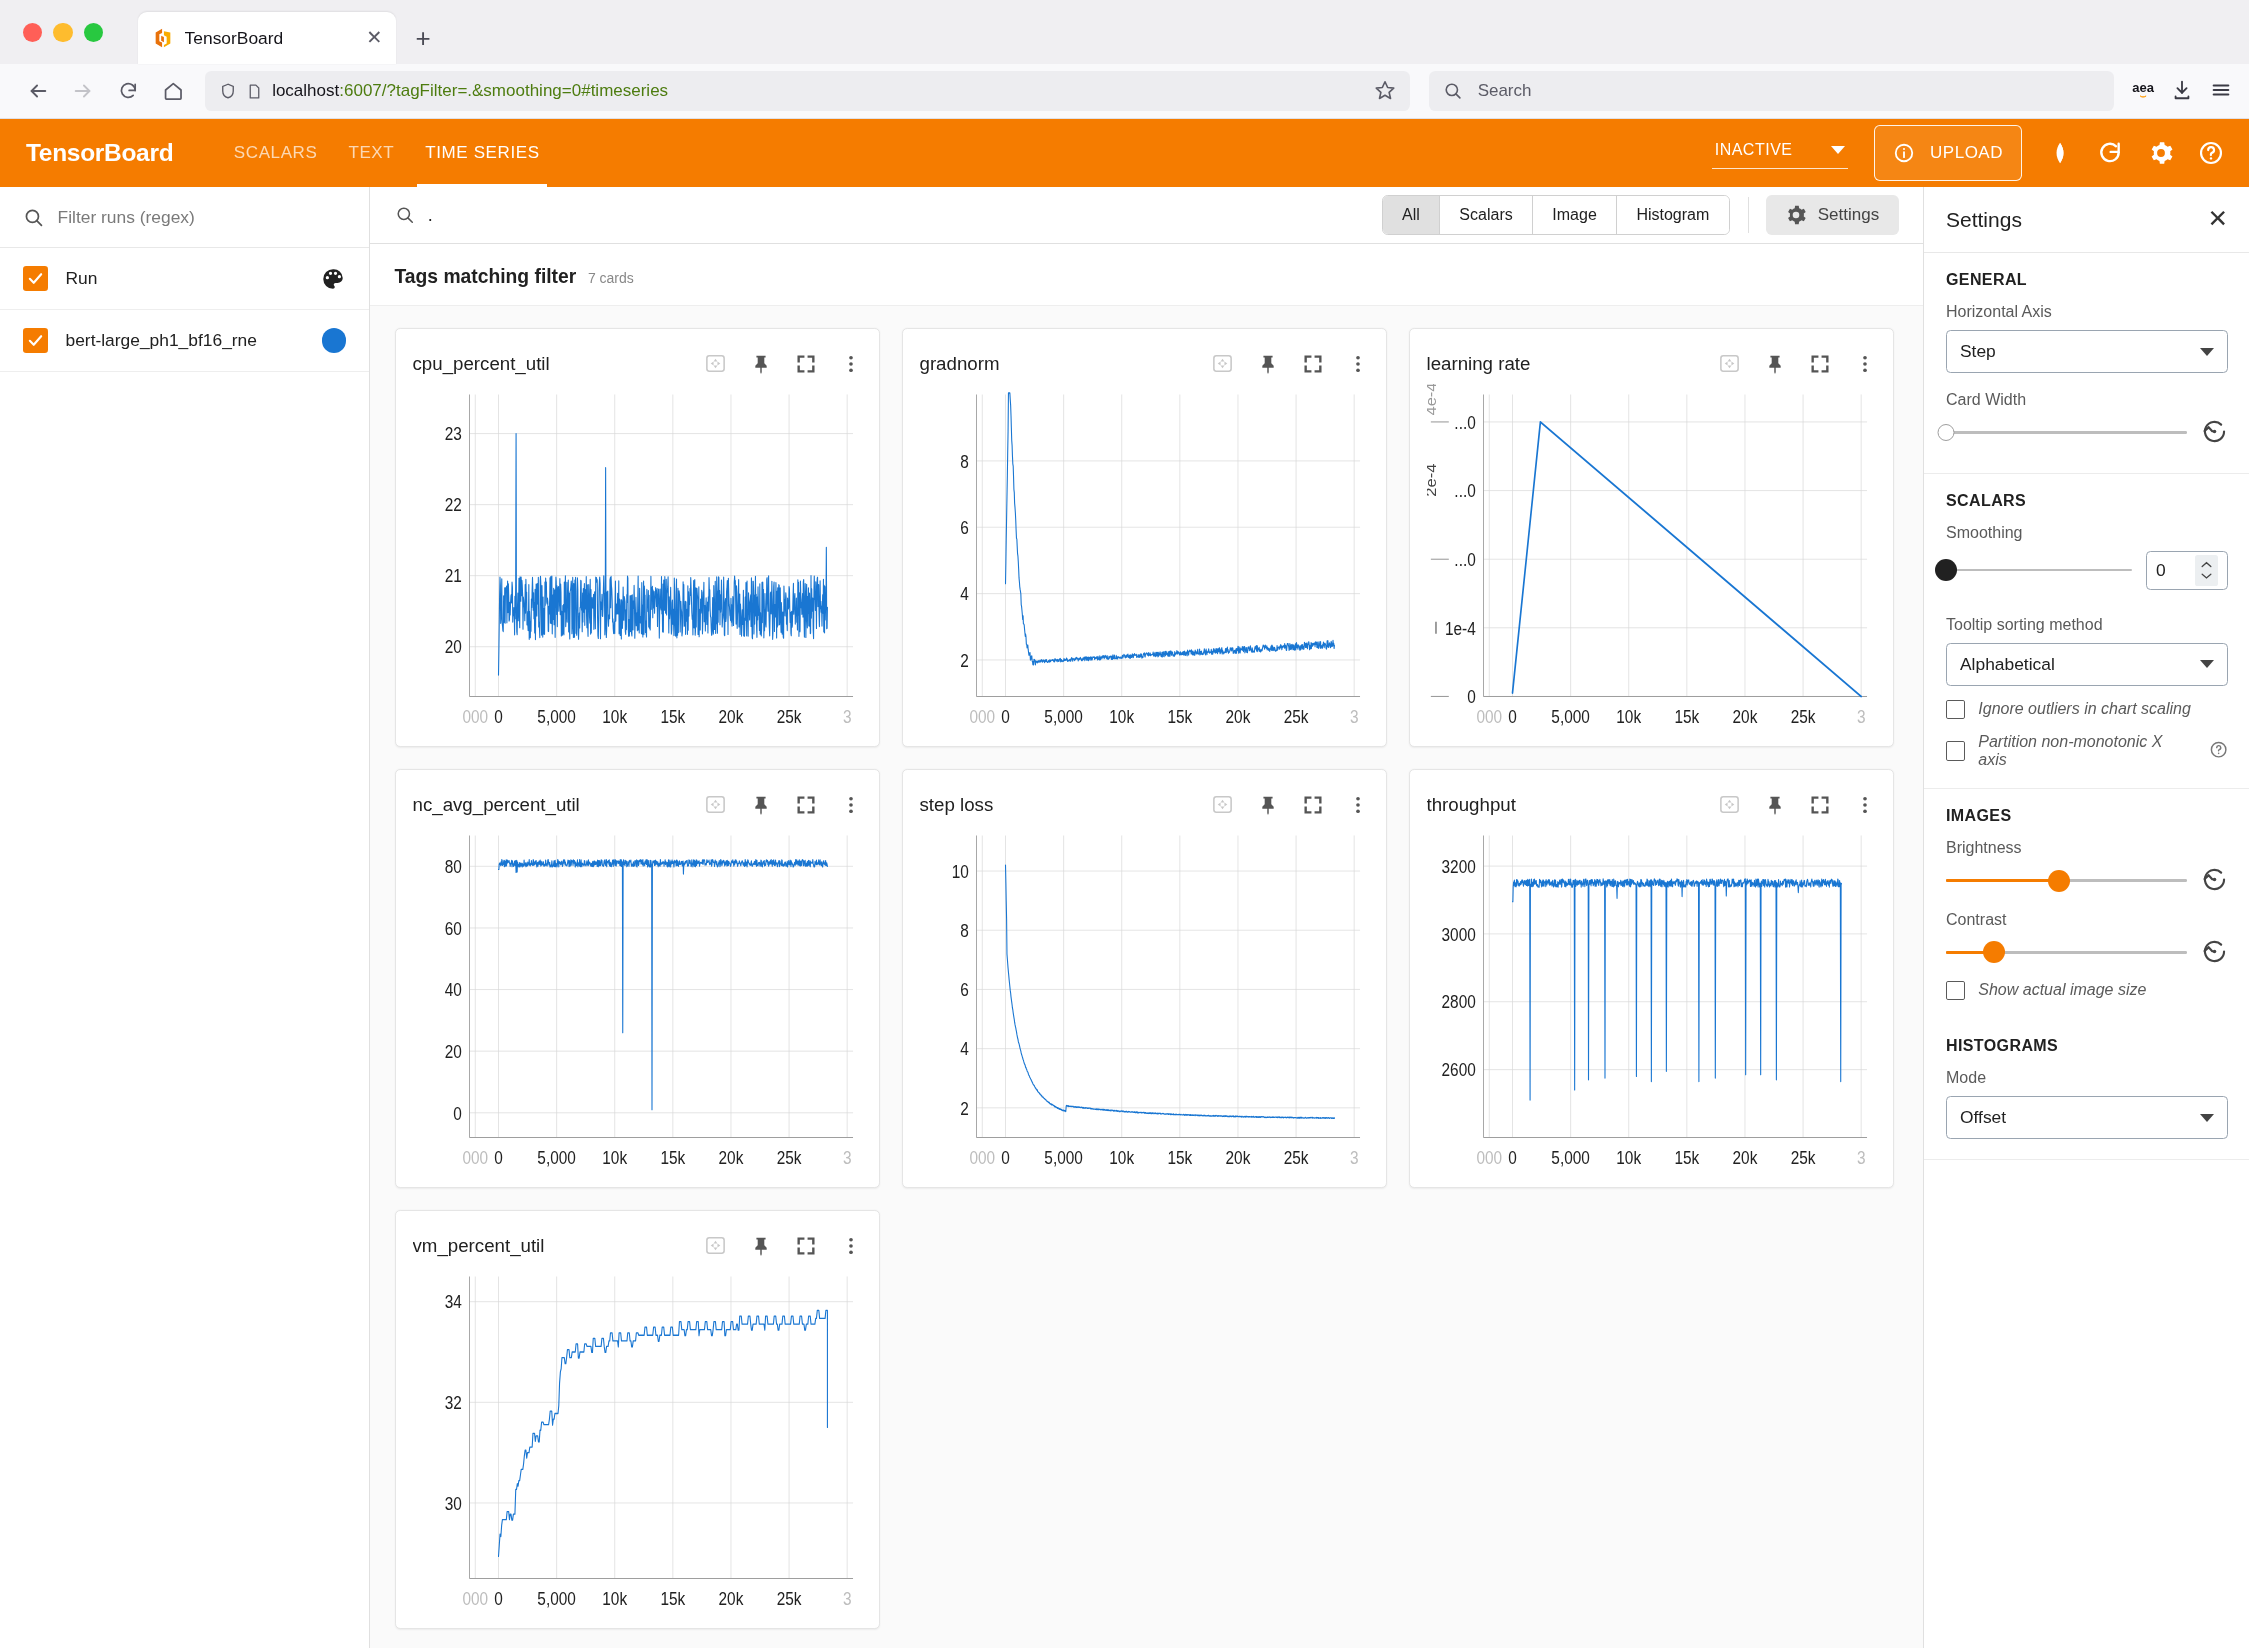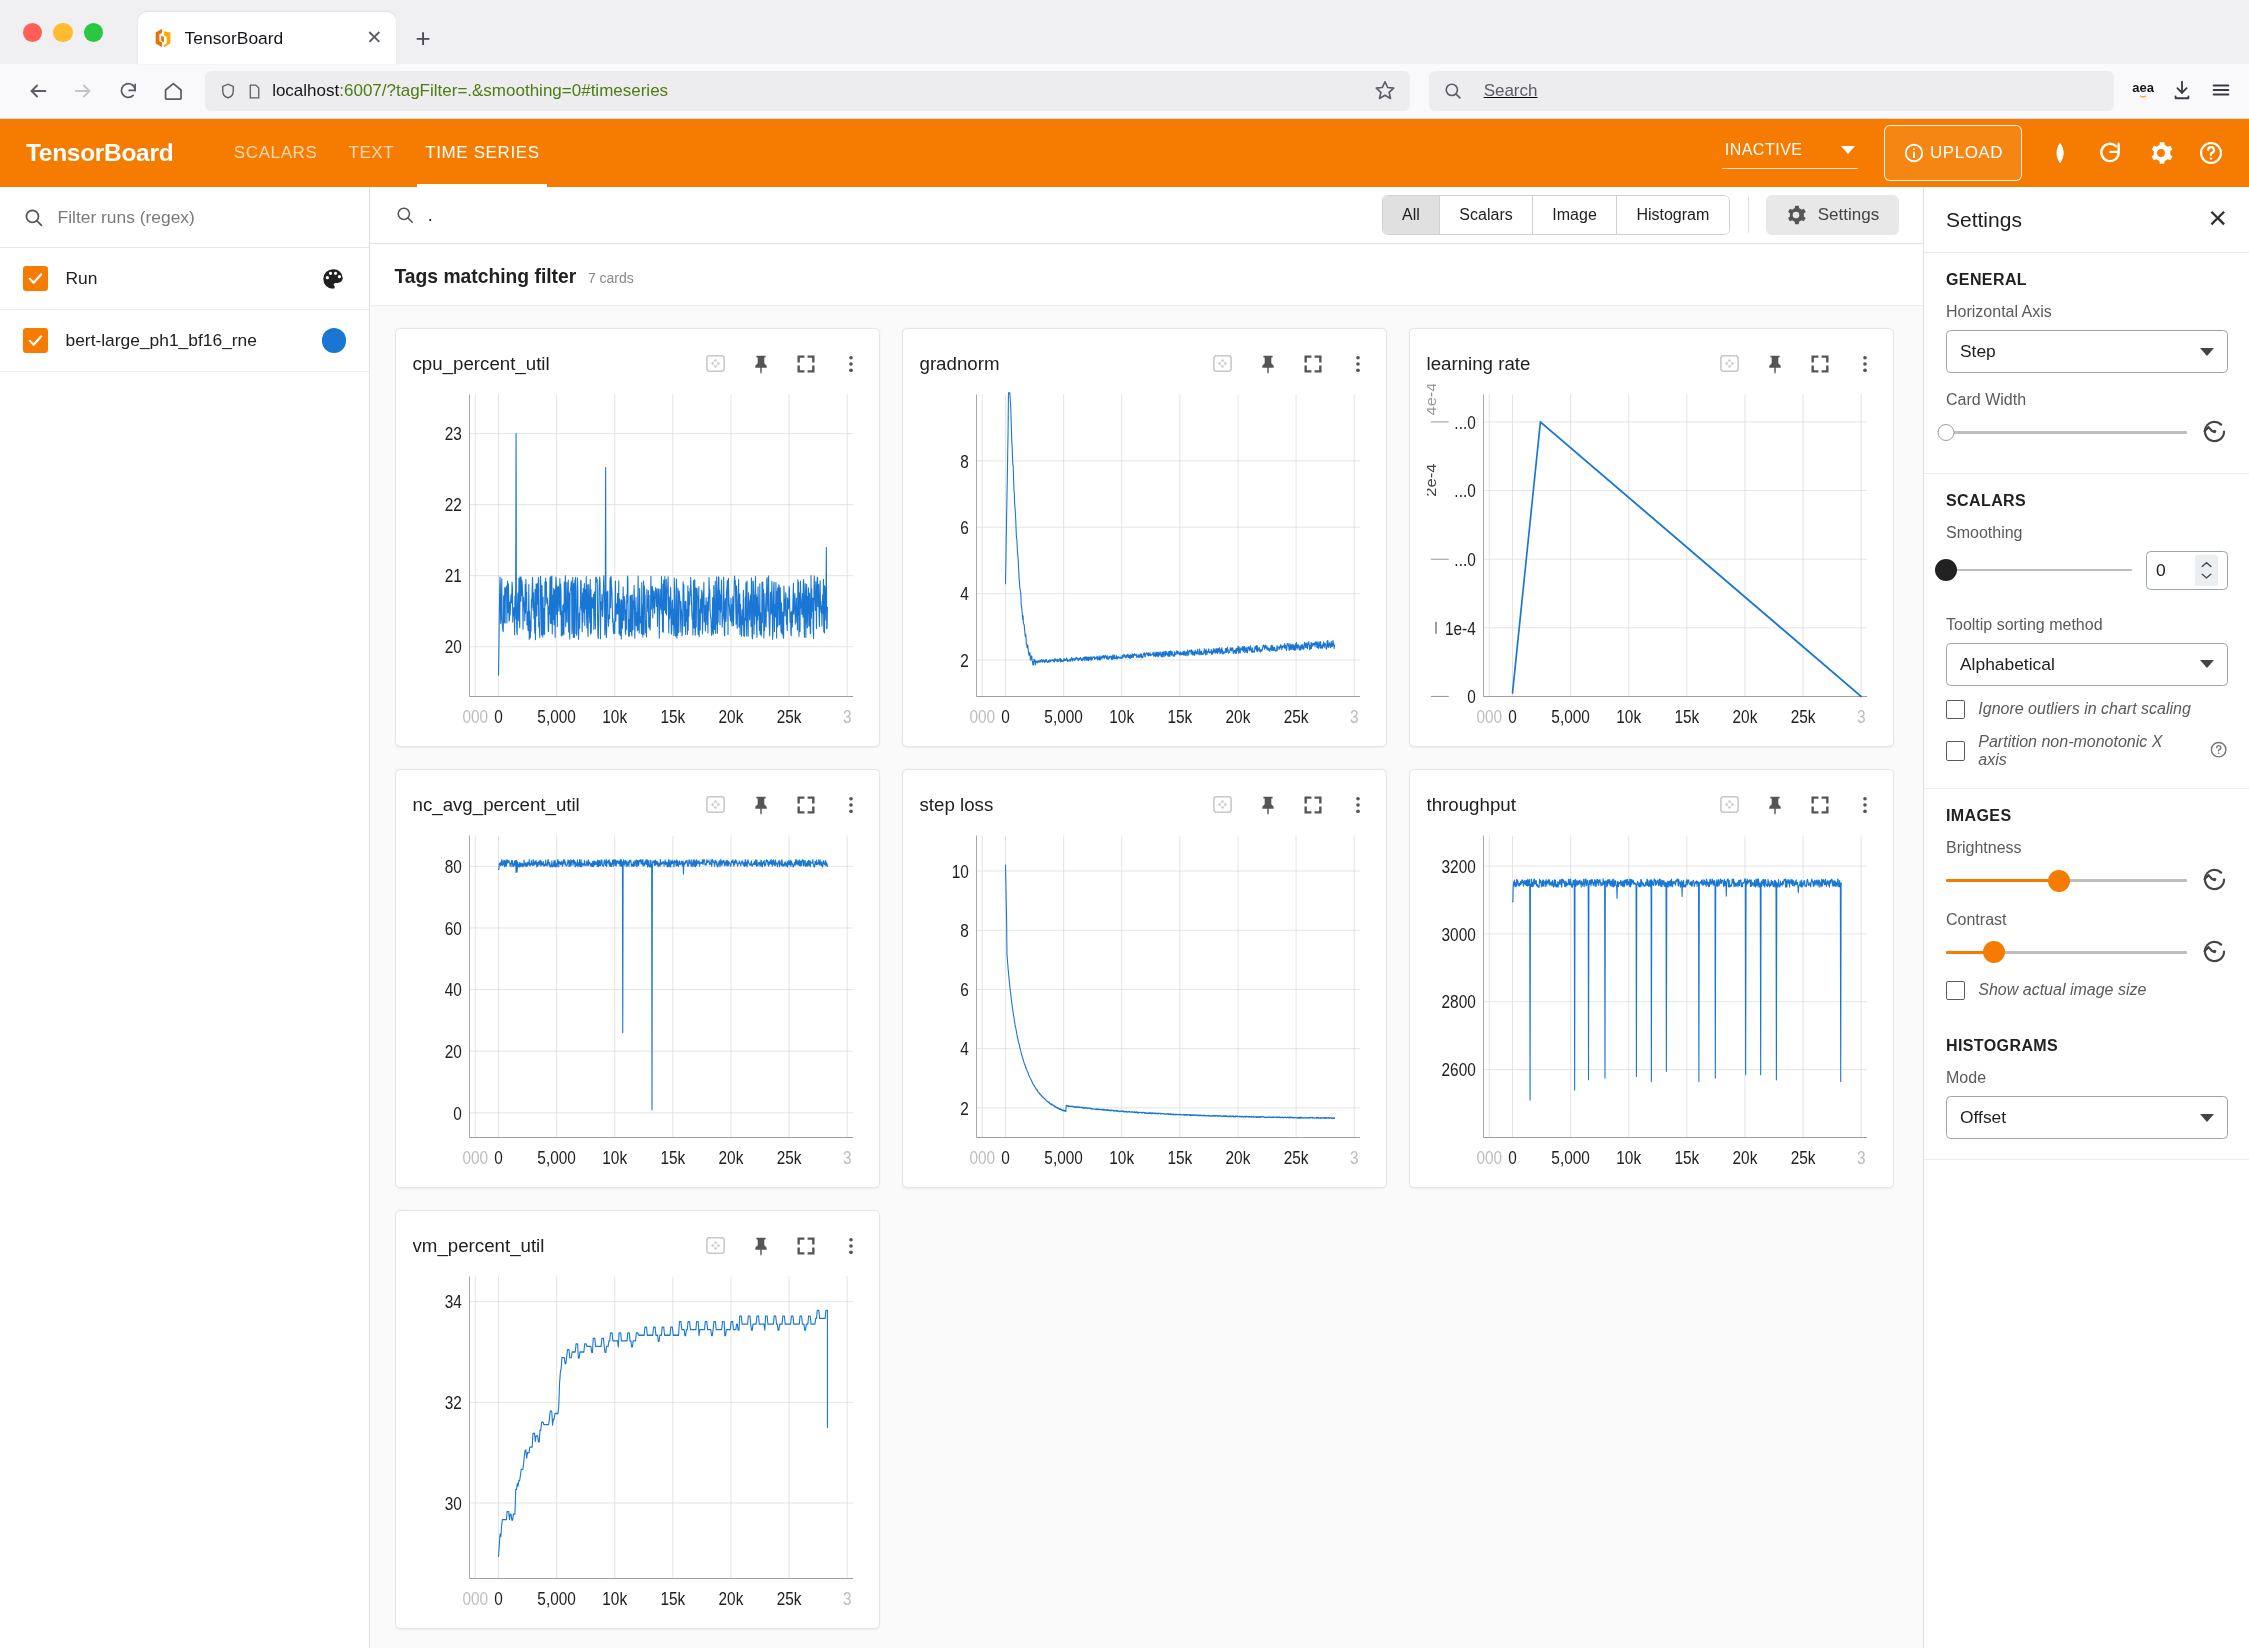--- a/index.html
+++ b/index.html
@@ -30,21 +30,21 @@
   .navbtn svg { display:block; }
   .urlbar {
     flex:0 0 1205px; height:40px; background:#ededf0; border-radius:6.4px;
     display:flex; align-items:center; gap:9px; padding:0 14px; margin-left:6.4px;
   }
   .url-text { font-size:17px; color:#15141a; white-space:nowrap; }
   .url-text .dim { color:#4d7c0f; }
   .star { margin-left:auto; cursor:pointer; }
   .searchbar {
     flex:1; height:40px; background:#ededf0; border-radius:6.4px; margin-left:14px;
-    display:flex; align-items:center; gap:21px; padding:0 14px;text-decoration:underline;
+    display:flex; align-items:center; gap:15px; padding:0 14px;
   }
   .search-ph { font-size:17px; color:#5b5b66; }
   .right-icons { display:flex; align-items:center; gap:17px; margin-left:13px; }
   .aea { font-size:13px; color:#15141a; font-weight:bold; line-height:1; text-align:center; cursor:pointer;}
   .aea .smile { display:block; color:#f90; font-size:10.3px; margin-top:-2.6px; }
 
   
   .tb { flex:1; display:flex; flex-direction:column; background:#fff; overflow:hidden; }
   .tb-header {
     height:68px; background:#f57c00; display:flex; align-items:center;
@@ -59,21 +59,21 @@
   .tb-tab.active { color:#fff; }
   .tb-tab.active::after { content:""; position:absolute; left:7.7px; right:7.7px; bottom:0; height:3.2px; background:#fff; }
   .tb-right { margin-left:auto; display:flex; align-items:center; gap:0; }
   .inactive-sel {
     color:#fff; font-size:16px; letter-spacing:0.5px; display:flex; align-items:center; gap:39px;
     border-bottom:1.3px solid rgba(255,255,255,.8); padding:3.9px 2.6px 9px 2.6px; cursor:pointer; margin-right:26px;
   }
   .caret { width:0;height:0;border-left:7px solid transparent;border-right:7px solid transparent;border-top:8.4px solid #fff; }
   .upload-btn {
     border:1.3px solid rgba(255,255,255,.9); border-radius:5.8px; color:#fff; font-size:17px; letter-spacing:0.5px;
-    padding:16px 18px; display:flex; align-items:center; gap:5px; cursor:pointer; background:rgba(255,255,255,.08);
+    padding:16px 18px; display:flex; align-items:center; gap:15px; cursor:pointer; background:rgba(255,255,255,.08);
   }
   .hdr-icon { margin-left:24.5px; cursor:pointer; display:flex; align-items:center; }
 
   
   .tb-body { flex:1; display:flex; overflow:hidden; }
 
   .runs-pane { width:370px; border-right:0.6px solid #e0e0e0; display:flex; flex-direction:column; background:#fff; flex:none; }
   .runs-filter { height:61px; display:flex; align-items:center; gap:14px; padding:0 23px; border-bottom:0.6px solid #e8e8e8; }
   .runs-filter-ph { font-size:17.4px; color:#7a7a7a; }
   .run-row { height:62px; display:flex; align-items:center; padding:0 23px; border-bottom:0.6px solid #eee; gap:18px; cursor:pointer; }

